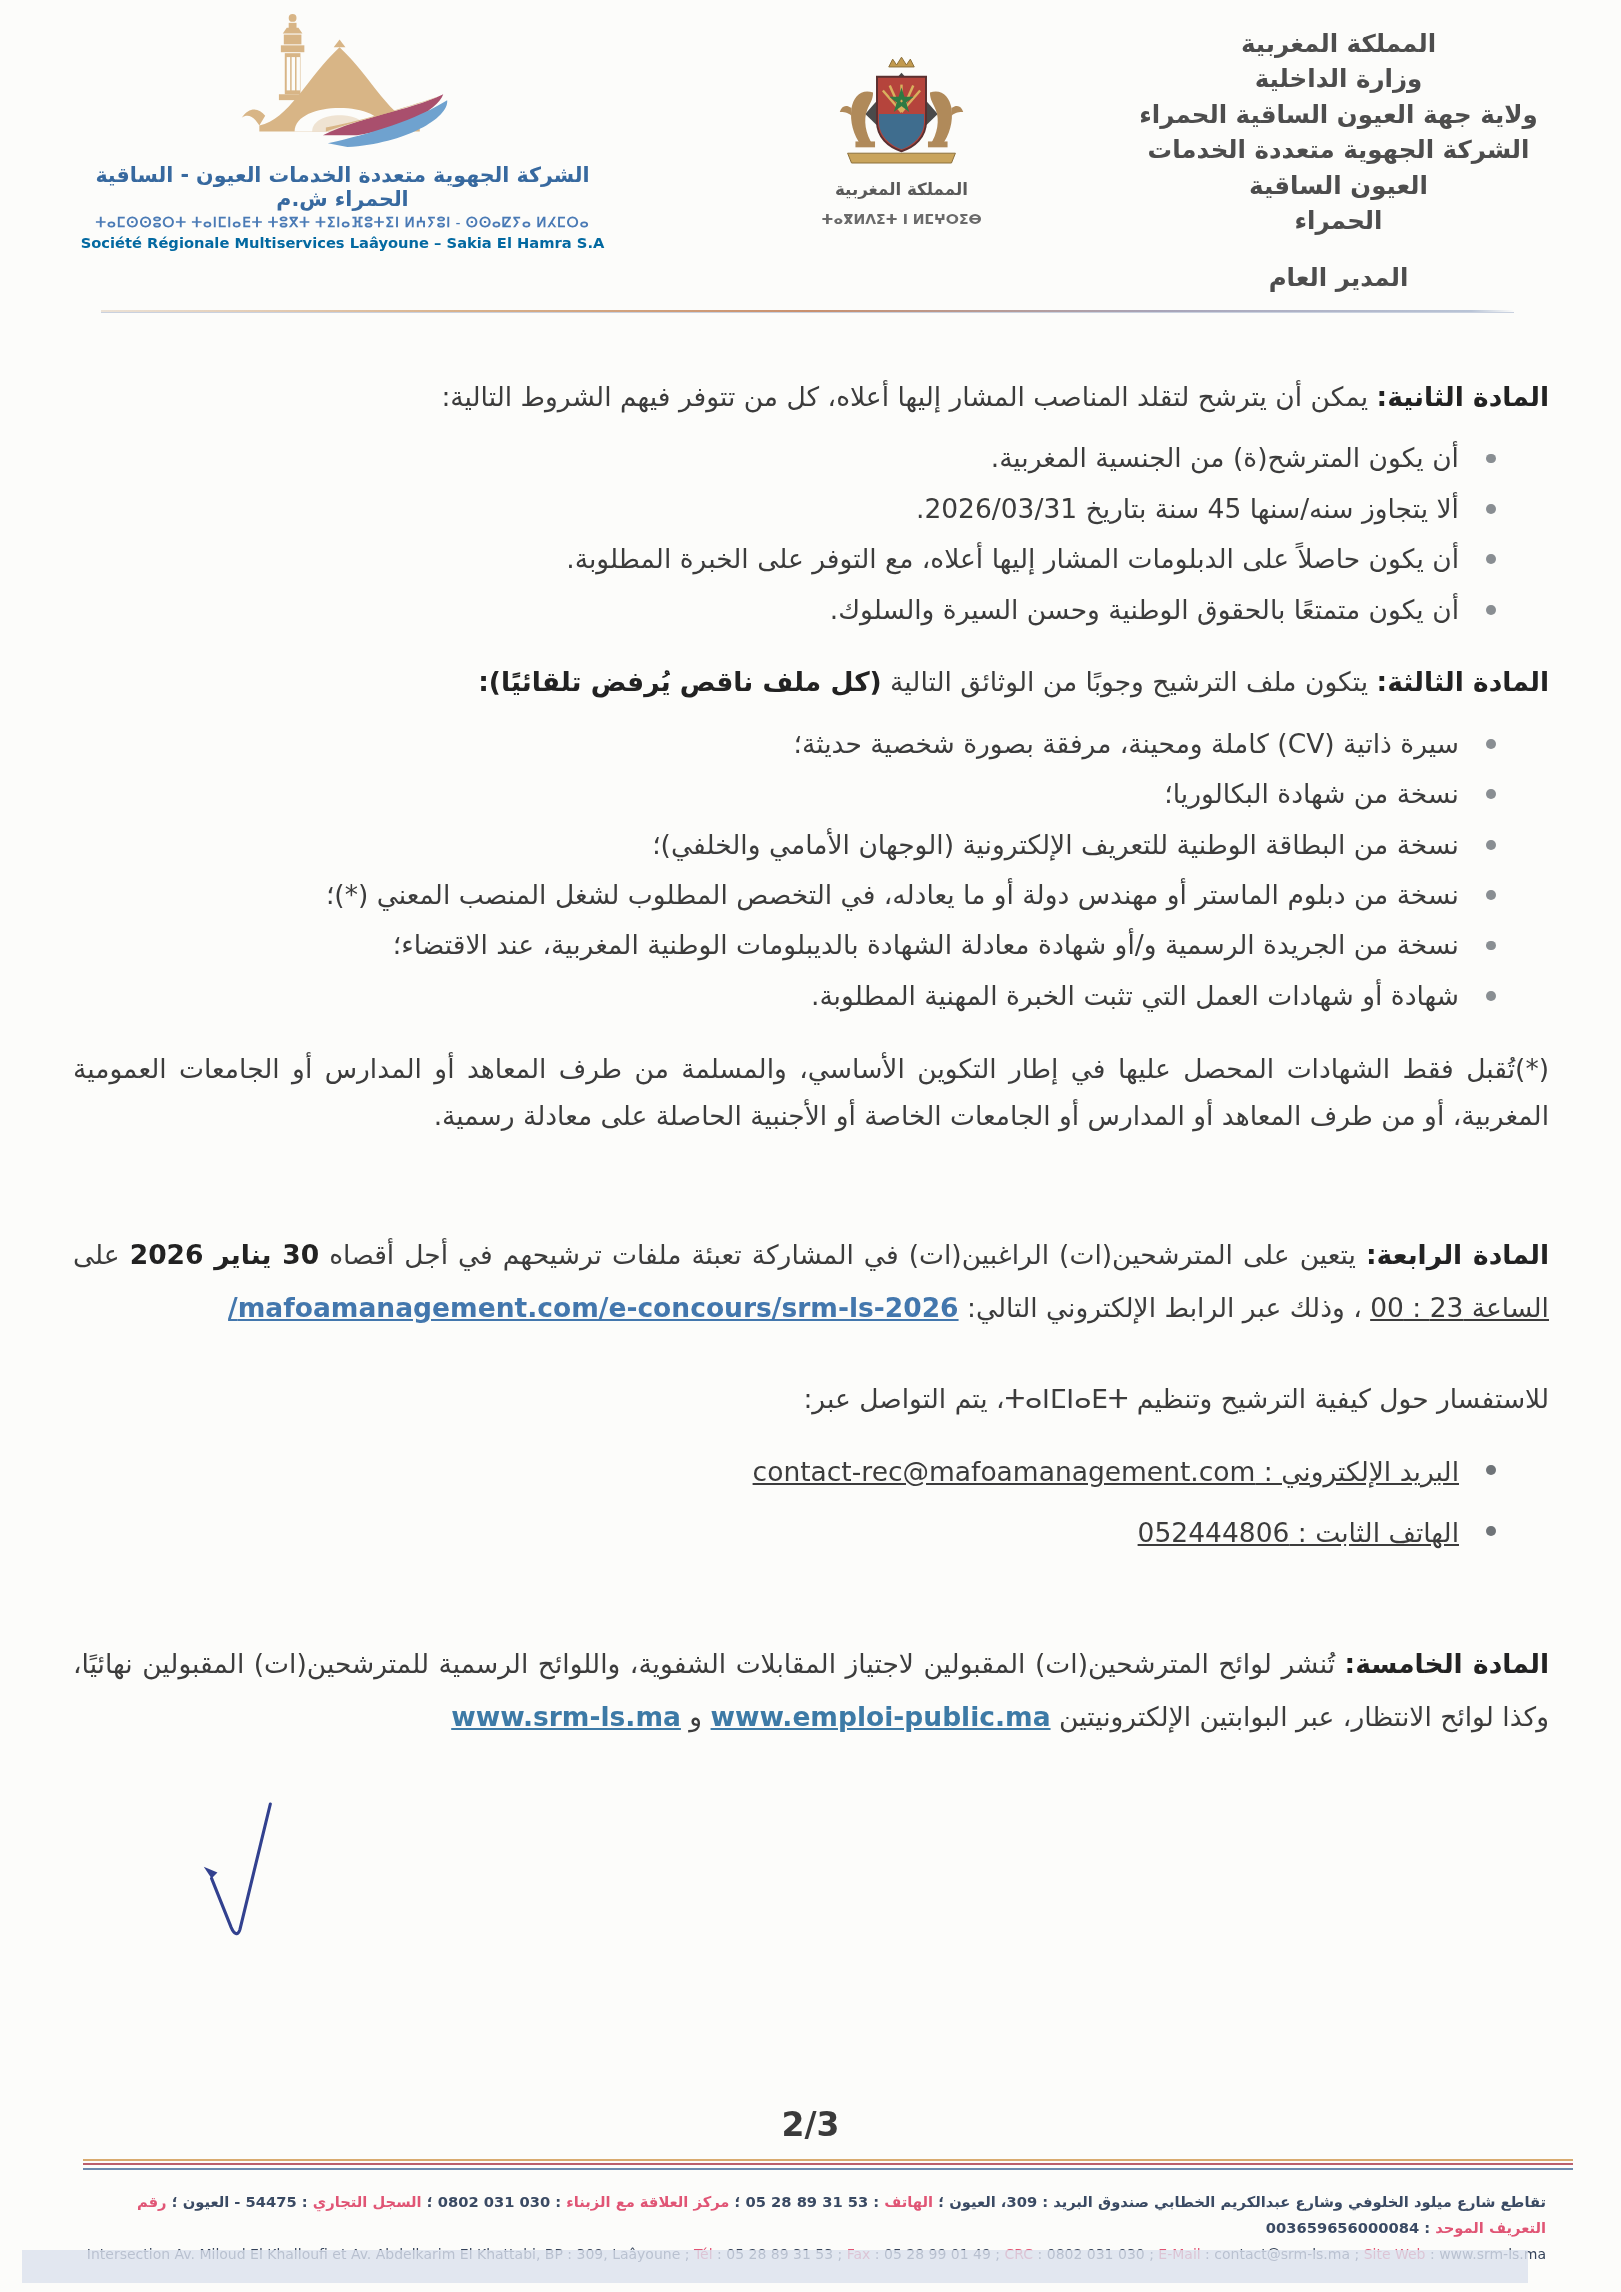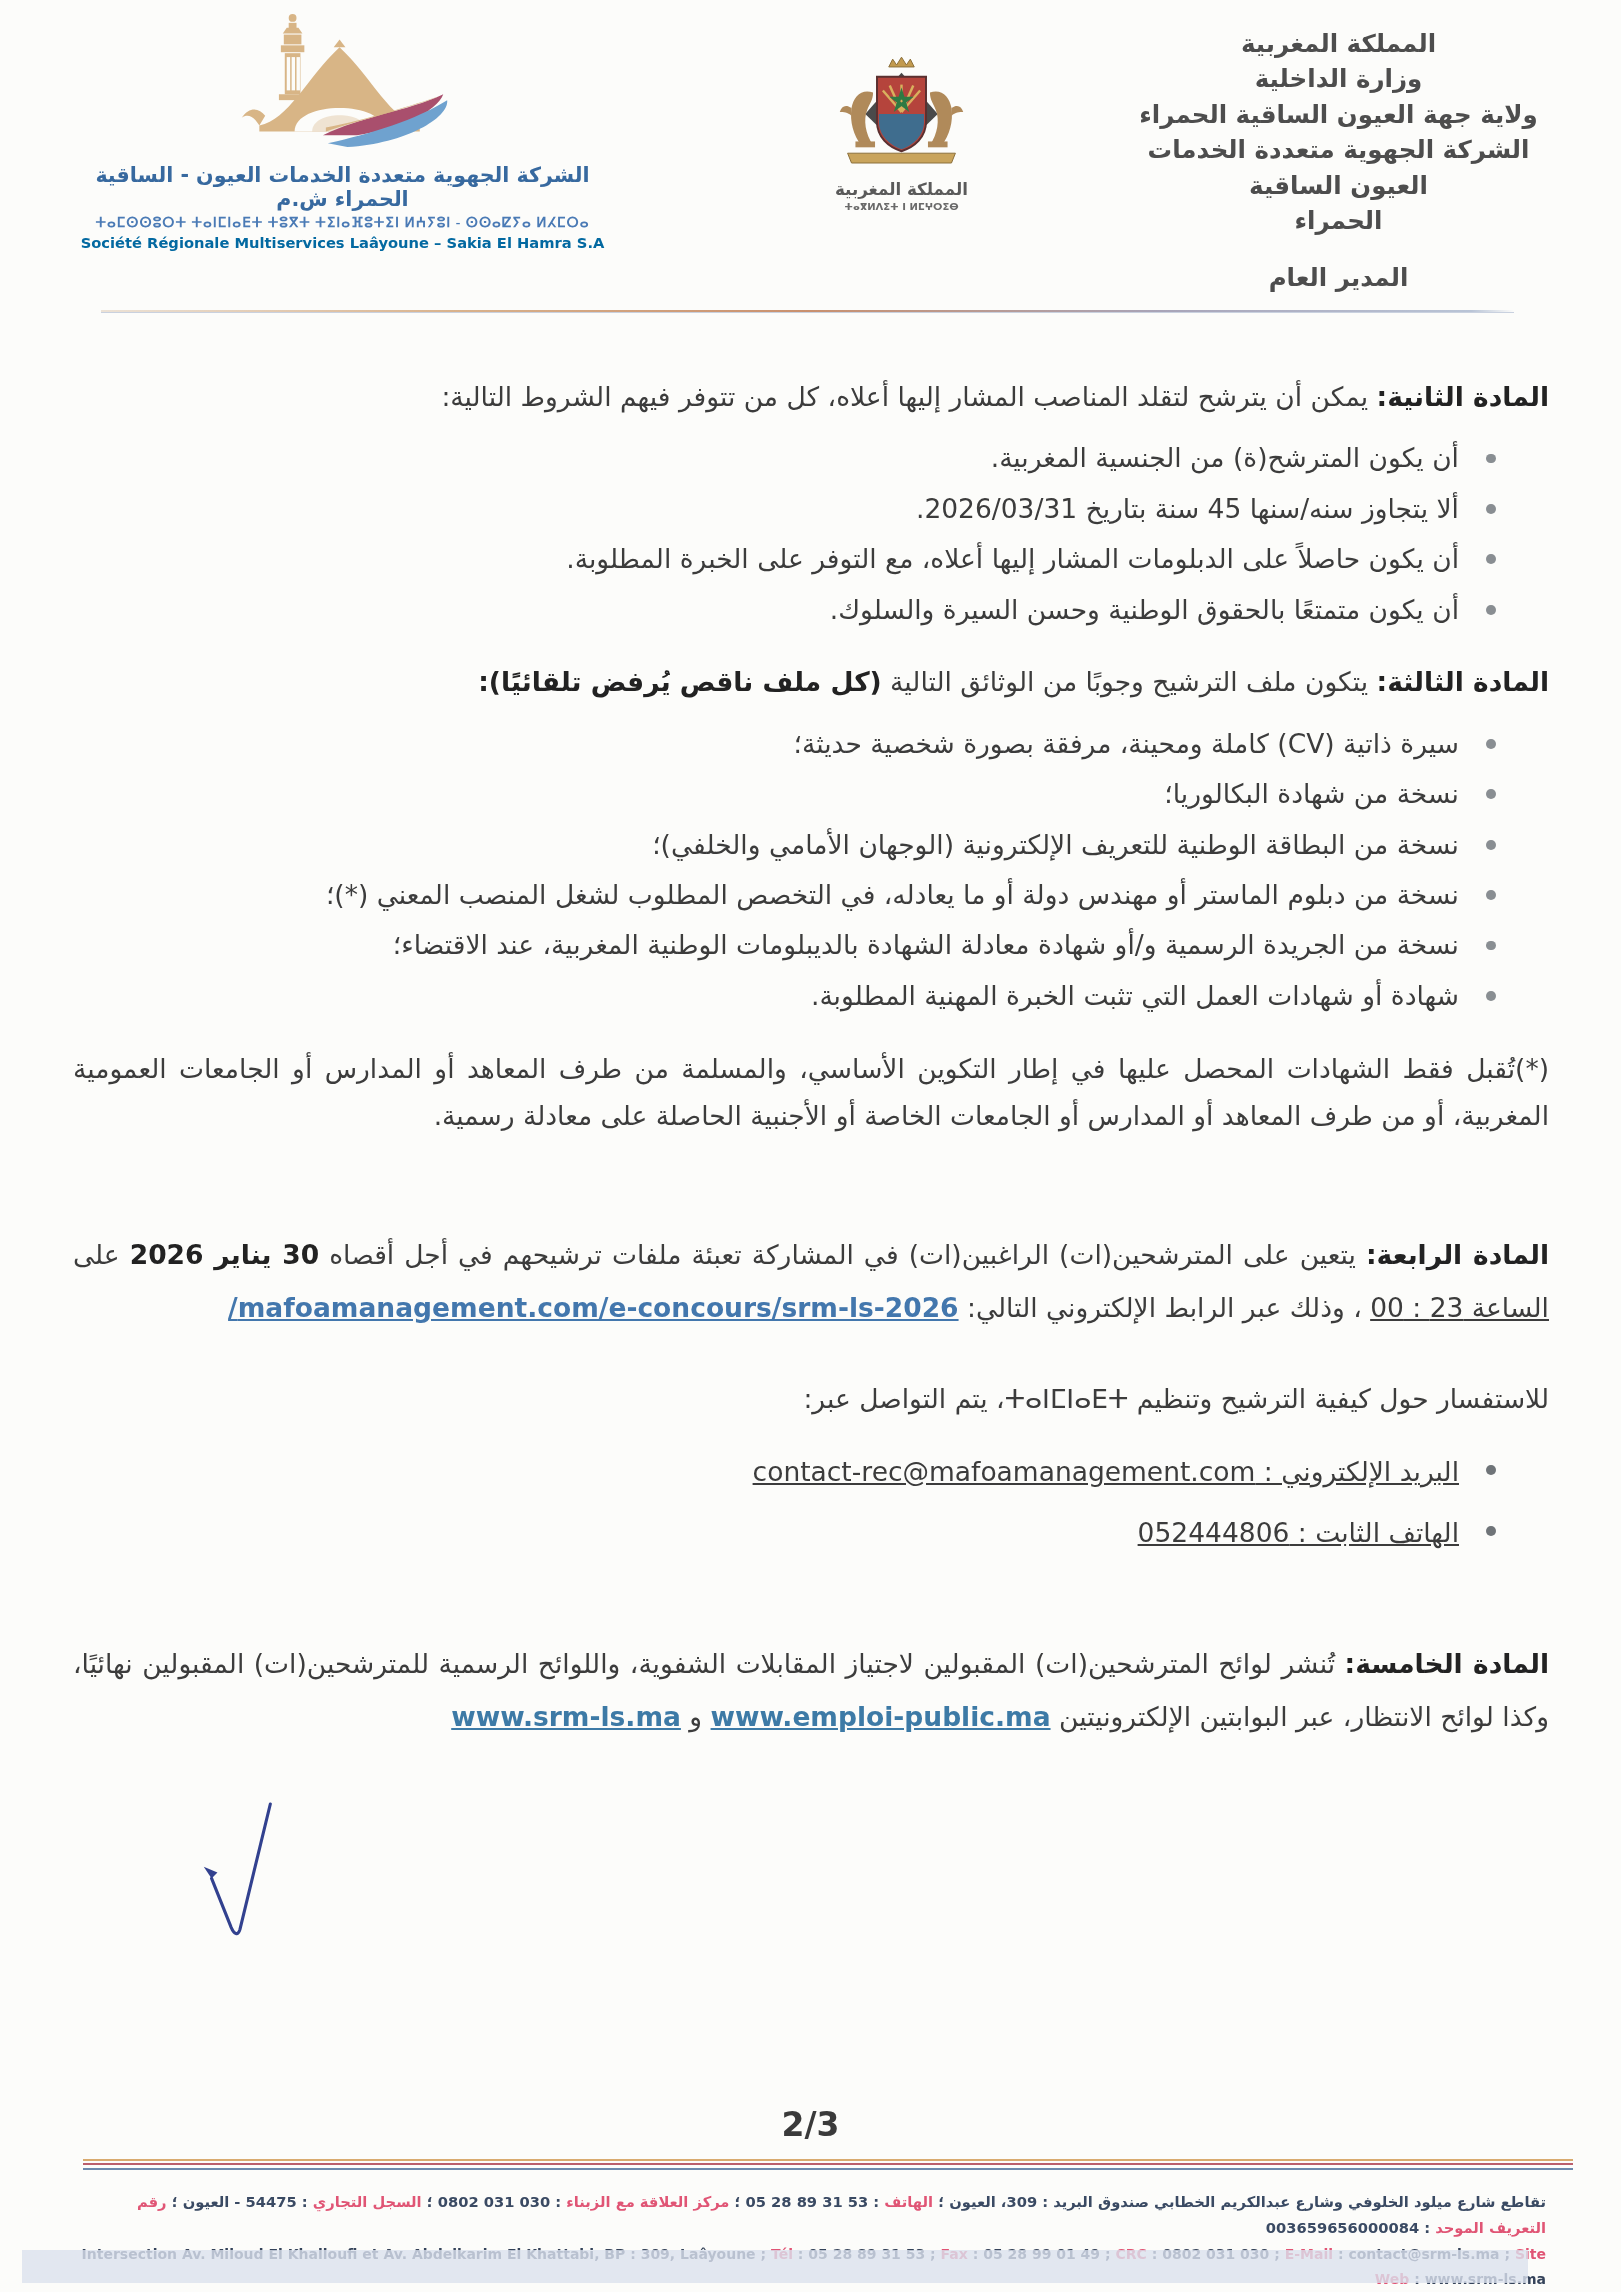--- a/index.html
+++ b/index.html
@@ -5,21 +5,21 @@
   html,body{margin:0;padding:0;background:#9a9a9a;}
   .page{position:relative;width:1621px;height:2293px;margin:0 auto;background:#fcfcfa;
         font-family:"DejaVu Sans",sans-serif;color:#3a3a3a;overflow:hidden;}
   
   .logo-left{position:absolute;left:78px;top:9.8px;width:529px;text-align:center;}
   .logo-left .ll-ar{font-size:20.6px;font-weight:bold;color:#37699f;margin-top:2px;}
   .logo-left .ll-tf{font-size:13.7px;font-weight:bold;color:#4a7ab5;letter-spacing:1px;margin-top:2.9px;font-family:Liberation Serif, serif;}
   .logo-left .ll-fr{font-size:14.7px;font-weight:bold;color:#0369a1;margin-top:2.9px;}
   .logo-center{position:absolute;left:779px;top:55px;width:245px;text-align:center;}
   .logo-center .lc-ar{font-size:16.7px;font-weight:bold;color:#5a5a5a;margin-top:2px;}
-  .logo-center .lc-tf{font-size:10px;font-weight:bold;color:#6a6a6a;margin-top:2px;}
+  .logo-center .lc-tf{font-size:14px;font-weight:bold;color:#6a6a6a;margin-top:12px;}
   .admin{position:absolute;left:1108px;top:25.5px;width:461px;direction:rtl;text-align:center;
          font-size:24.5px;font-weight:bold;color:#4d4d4d;line-height:1.45;}
   .admin .signatory{margin-top:21.6px;}
   .divider{position:absolute;left:101px;top:310px;width:1413px;height:2px;
            background:linear-gradient(to right,#ece2d6,#d9b28c 25%,#c9906e 50%,#a8a4b8 75%,#b9c4d6 97%,rgba(185,196,214,0));}
   .divider::after{content:"";position:absolute;left:0;top:2px;width:100%;height:1px;background:rgba(150,165,195,.5);}
   
   .doc-body{position:absolute;left:73px;top:377px;width:1476px;direction:rtl;text-align:justify;
             font-size:26.5px;line-height:1.5;color:#3c3c3c;}
   .doc-body p{margin:0;}
@@ -44,21 +44,21 @@
   .signature{position:absolute;left:192px;top:1798px;}
   .pageno{position:absolute;left:0;right:0;top:2105px;text-align:center;
           font-size:33px;font-weight:bold;color:#3a3a3a;}
   
   .footer-rules{position:absolute;left:83px;top:2159px;width:1490px;}
   .footer-rules .r1{height:2px;background:#d9aa6e;}
   .footer-rules .r2{height:2px;margin-top:2px;background:#bb5e6c;}
   .footer-rules .r3{height:2px;margin-top:2.9px;background:#6d89ad;}
   .footer-text{position:absolute;left:76px;top:2189px;width:1470px;text-align:right;}
   .f-ar{direction:rtl;font-size:14.7px;font-weight:bold;color:#3a4a63;line-height:1.8;}
-  .f-fr{direction:ltr;font-size:14px;font-weight:bold;color:#35435a;line-height:1.8;}
+  .f-fr{direction:ltr;font-size:14px;font-weight:normal;color:#35435a;line-height:1.8;}
   .pl{color:#e05575;}
   .ltr{direction:ltr;unicode-bidi:embed;}
   .scan-band{position:absolute;left:21.6px;right:93px;top:2250px;height:33px;background:#dbe1ee;opacity:.8;}
 </style>
 </head>
 <body>
 
 <div class="page">
 
   <div class="logo-left">

